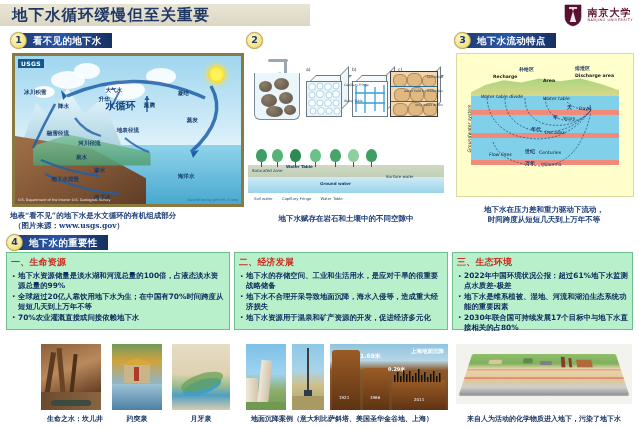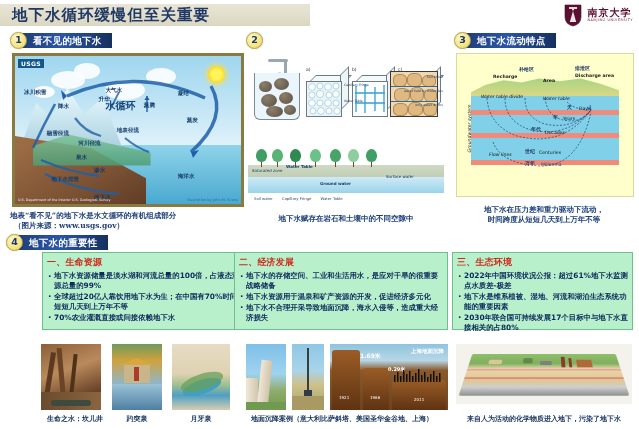--- a/index.html
+++ b/index.html
@@ -111,21 +111,21 @@
   #p3-surf{position:absolute;left:14px;top:20px;width:148px;height:28px;
      background:linear-gradient(to bottom,#9ed47f,#e8d98a);
      clip-path:polygon(0 65%,10% 38%,22% 22%,34% 30%,46% 16%,60% 26%,74% 16%,88% 36%,100% 58%,100% 100%,0 100%);}
   .p3lbl{position:absolute;font-size:4.6px;color:#1a1a1a;white-space:nowrap;}
   .p3lbl.cn{color:#1f3864;font-weight:bold;font-size:5px;}
   .p3lbl.it{font-style:italic;}
 
   
   .col{position:absolute;top:252px;background:#b9f0cc;border:1px solid #6fbf8e;
      padding:3px 4px 4px 4px;box-sizing:border-box;}
-  #c1{left:6px;width:224px;height:78px;margin-left:36px;}
+  #c1{left:6px;width:224px;height:78px;}
   #c2{left:234px;width:214px;height:78px;}
   #c3{left:452px;width:181px;height:78px;}
   .col h3{margin:0 0 2px 0;font-size:9px;color:#cc2a1a;font-weight:bold;letter-spacing:.2px;}
   .col ul{margin:0;padding:0;list-style:none;}
   .col li{font-size:7.4px;color:#0d2a5c;font-weight:bold;line-height:10.2px;
      padding-left:7px;position:relative;margin-bottom:.5px;}
   .col li:before{content:"·";position:absolute;left:1px;top:-0.5px;font-size:9px;color:#0d2a5c;}
 
   
   .ph{position:absolute;top:344px;overflow:hidden;}
@@ -444,22 +444,22 @@
   <ul>
     <li>地下水资源储量是淡水湖和河流总量的100倍，占液态淡水资源总量的99%</li>
     <li>全球超过20亿人靠饮用地下水为生；在中国有70%时间跨度从短短几天到上万年不等</li>
     <li>70%农业灌溉直接或间接依赖地下水</li>
   </ul>
 </div>
 <div class="col" id="c2">
   <h3>二、经济发展</h3>
   <ul>
     <li>地下水的存储空间、工业和生活用水，是应对干旱的很重要战略储备</li>
+    <li>地下水不合理开采导致地面沉降，海水入侵等，造成重大经济损失</li>
     <li>地下水资源用于温泉和矿产资源的开发，促进经济多元化</li>
-    <li>地下水不合理开采导致地面沉降，海水入侵等，造成重大经济损失</li>
   </ul>
 </div>
 <div class="col" id="c3">
   <h3>三、生态环境</h3>
   <ul>
     <li>2022年中国环境状况公报：超过61%地下水监测点水质差-极差</li>
     <li>地下水是维系植被、湿地、河流和湖泊生态系统功能的重要因素</li>
     <li>2030年联合国可持续发展17个目标中与地下水直接相关的占80%</li>
   </ul>
 </div>

